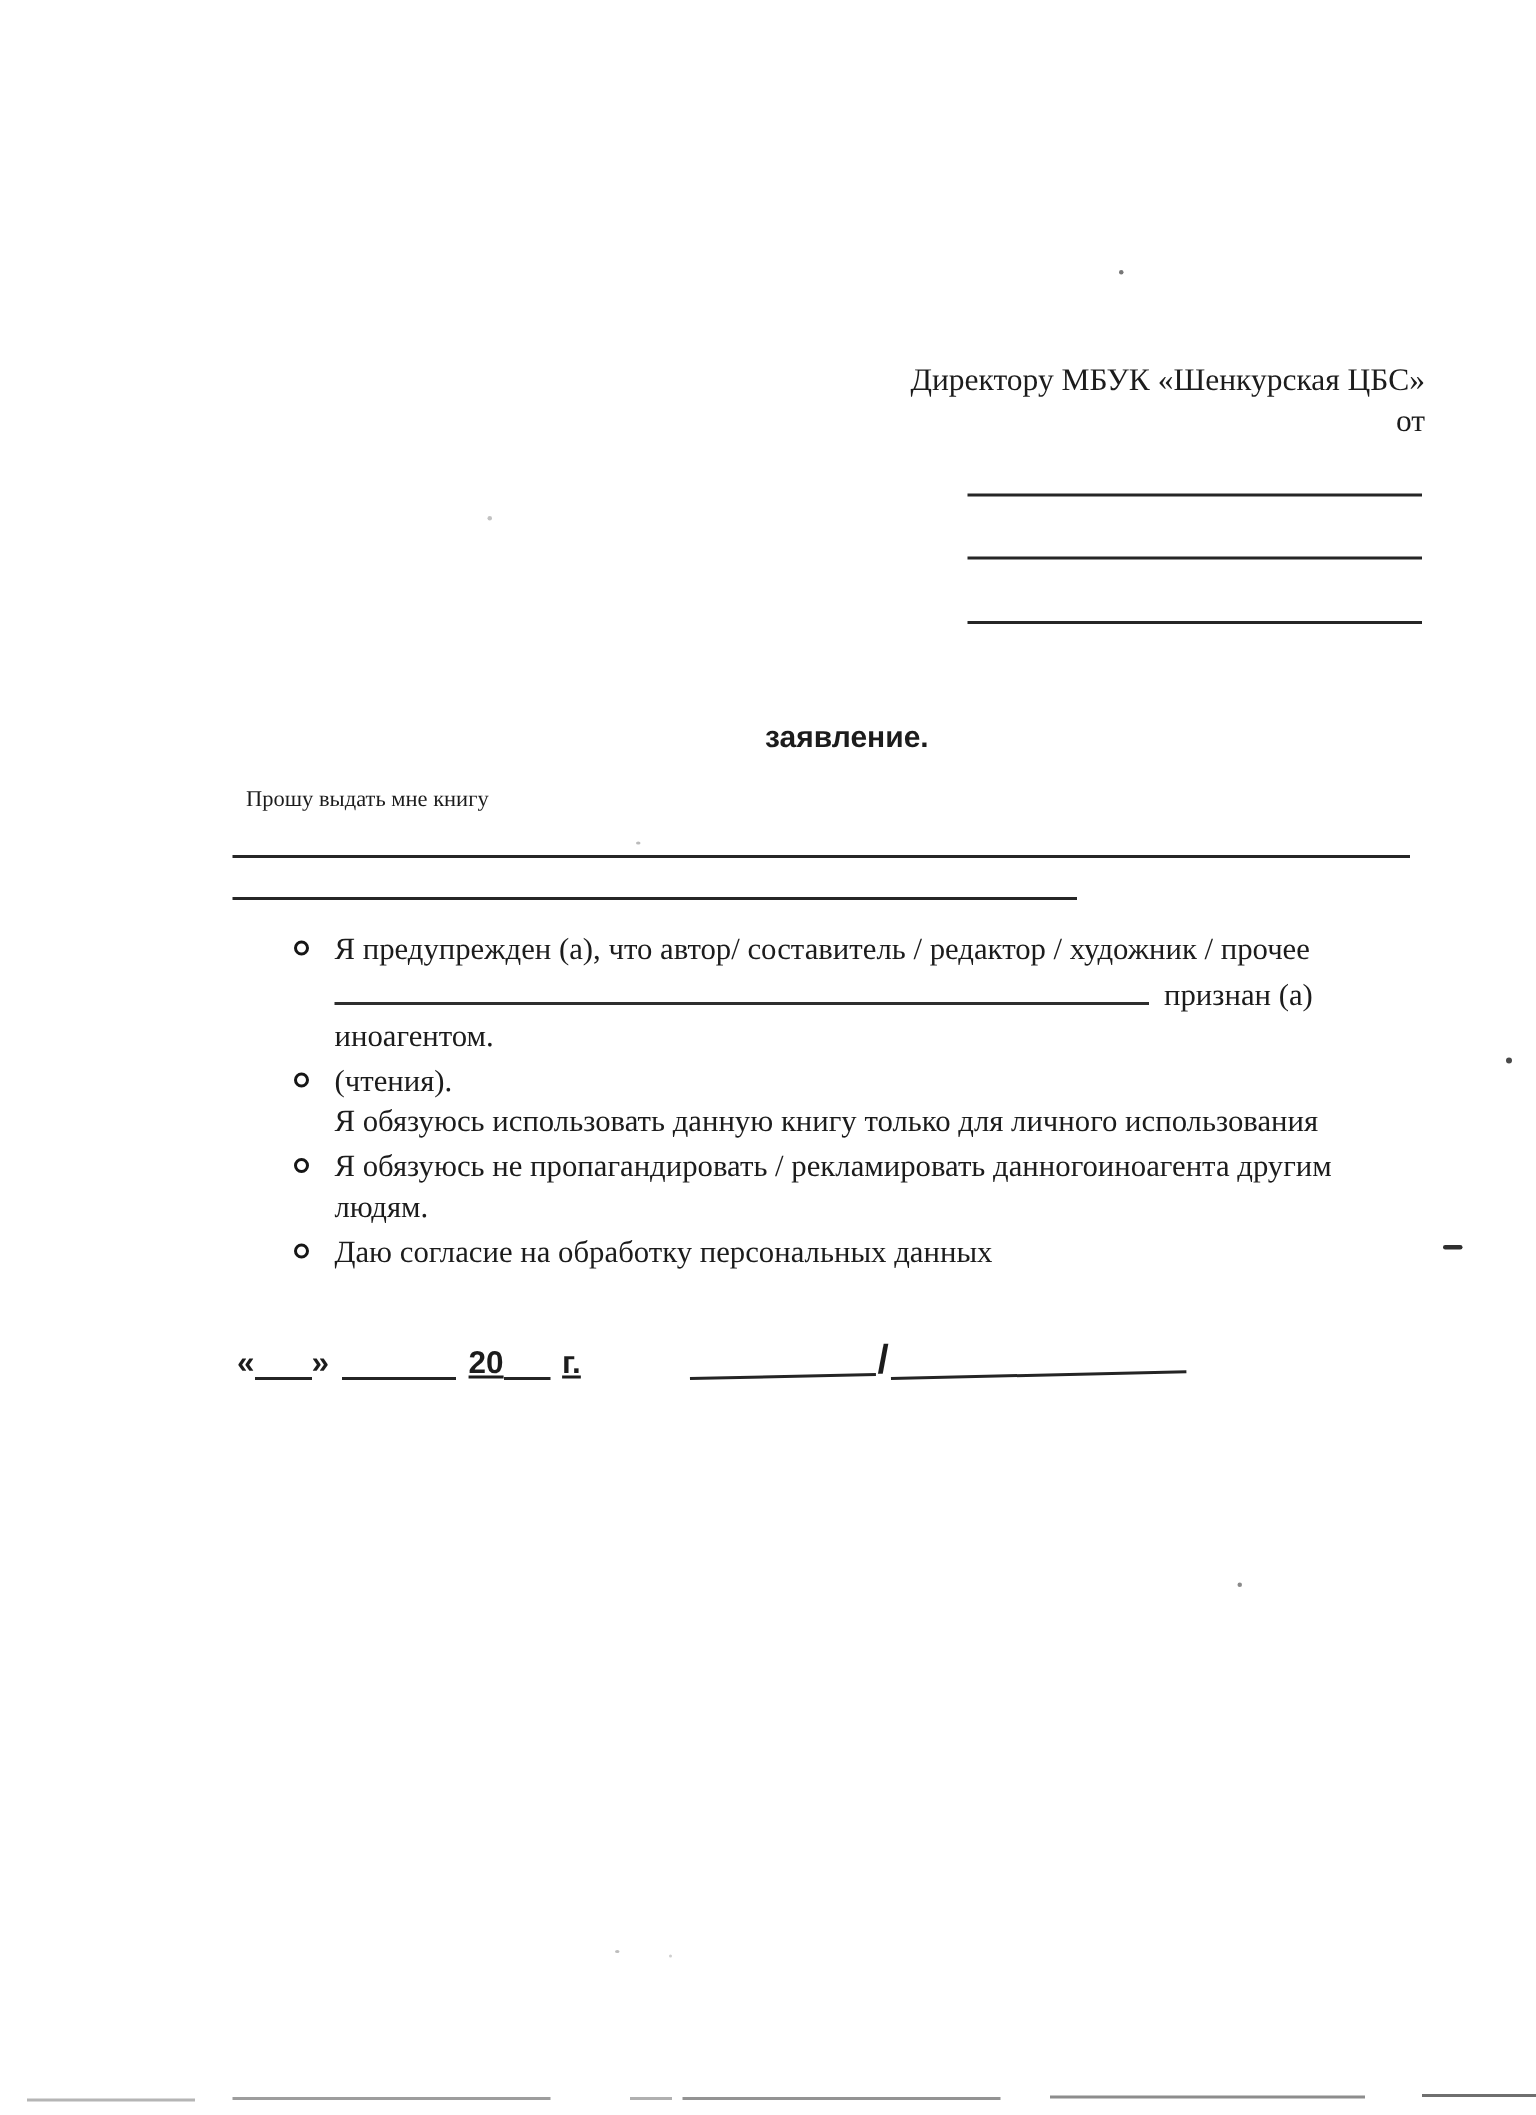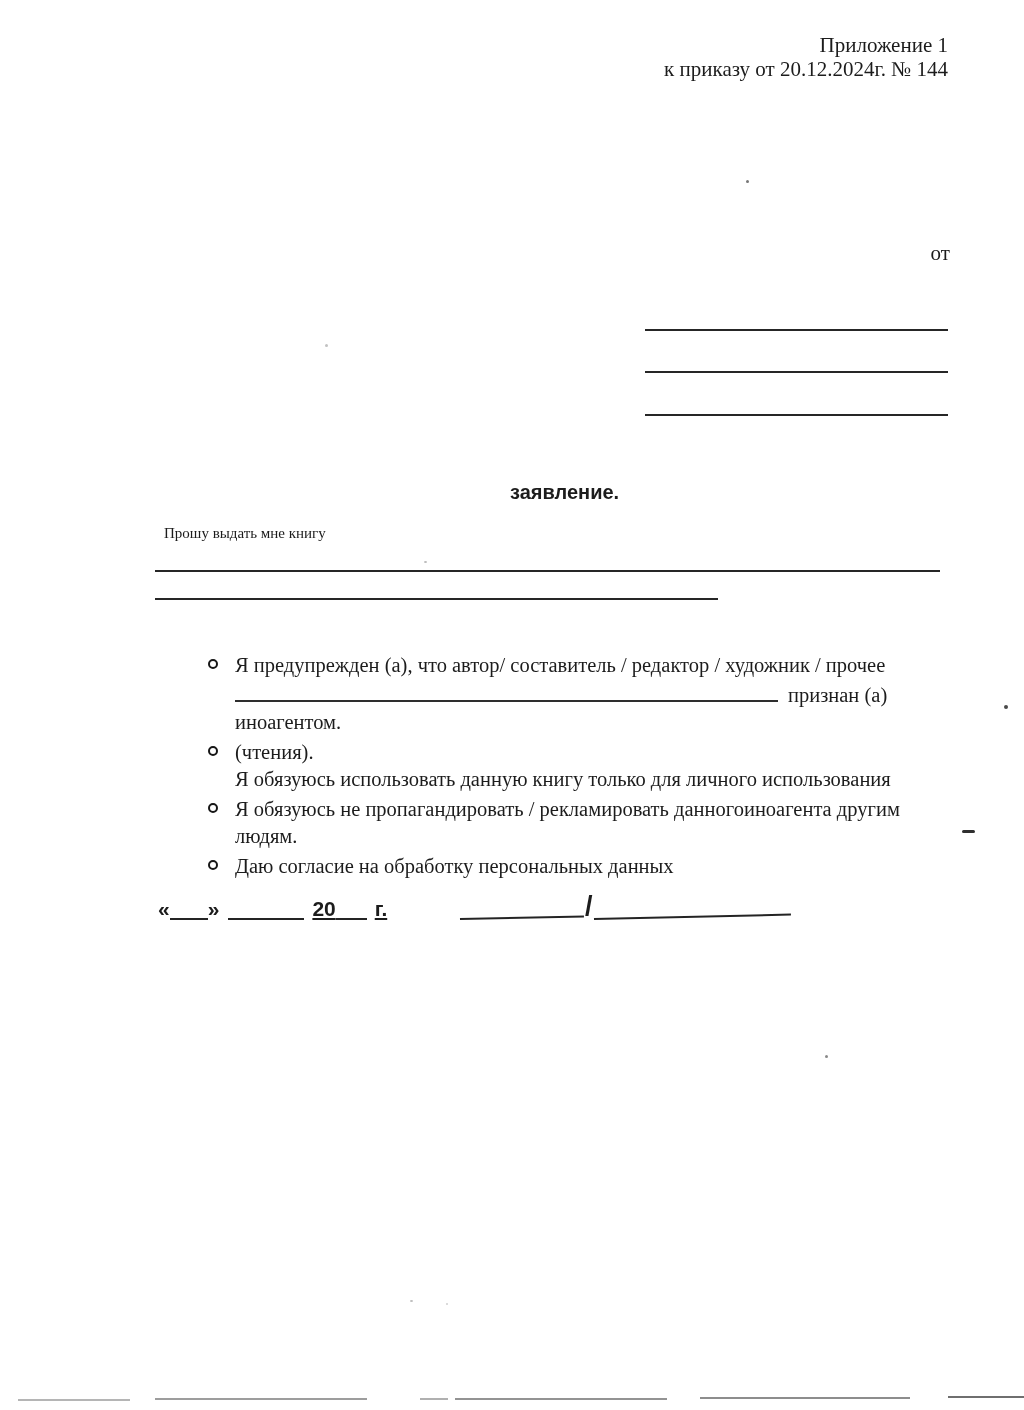--- a/index.html
+++ b/index.html
@@ -25,21 +25,21 @@
   .rule{position:absolute;height:0;border-bottom:2px solid #262626;}
   .rule-addr{right:76px;width:303px;}
   
   .doc-title{
     position:absolute;left:510px;top:481px;
     font-family:"Liberation Sans", sans-serif;
     font-weight:600;font-size:20px;text-align:right;
   }
   .request{position:absolute;left:164px;top:525px;font-size:15px;}
   
-  .bullets{position:absolute;left:208px;top:620px;width:756px;margin-top:32px;}
+  .bullets{position:absolute;left:196px;top:620px;width:756px;}
   .bullet{display:flex;margin-bottom:3px;}
   .bullet-marker{
     flex:0 0 10px;width:10px;height:10px;
     border:2px solid #161616;border-radius:50%;
     margin-top:7px;margin-right:17px;box-sizing:border-box;
   }
   .bullet-content{flex:1;font-size:20.5px;line-height:27px;}
   .inline-blank{
     display:inline-block;width:543px;height:1em;
     border-bottom:2px solid #2e2e2e;vertical-align:baseline;
@@ -69,26 +69,23 @@
   
   .speck{position:absolute;border-radius:50%;}
   .dash-artifact{position:absolute;width:13px;height:3px;background:#2f2f2f;border-radius:2px;}
   .bottom-artifact{position:absolute;height:2px;background:#a8a8a8;}
 </style>
 </head>
 <body>
 
 <div class="page">
 
-  <div class="hdr">
-    <div>Приложение 1</div>
-    <div>к приказу от 20.12.2024г. № 144</div>
-  </div>
 
   <div class="addr">
+    <div>Директору МБУК «Шенкурская ЦБС»</div>
     <div>от</div>
   </div>
 
   <div class="rule rule-addr" style="top:329px;"></div>
   <div class="rule rule-addr" style="top:371px;"></div>
   <div class="rule rule-addr" style="top:414px;"></div>
 
   <div class="doc-title">заявление.</div>
 
   <div class="request">Прошу выдать мне книгу</div>

